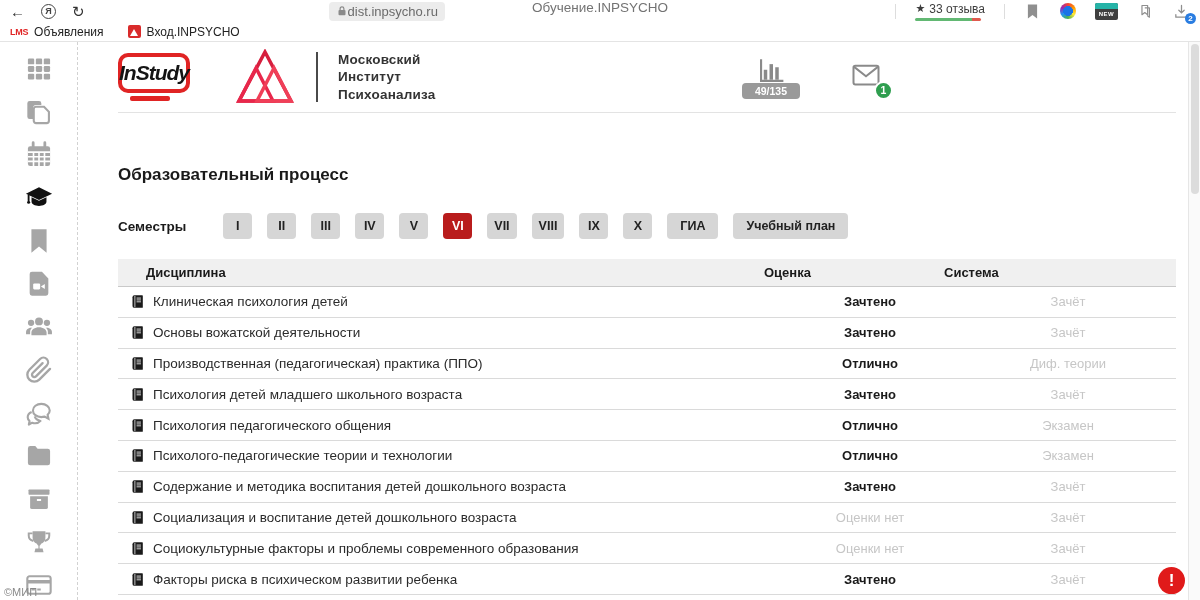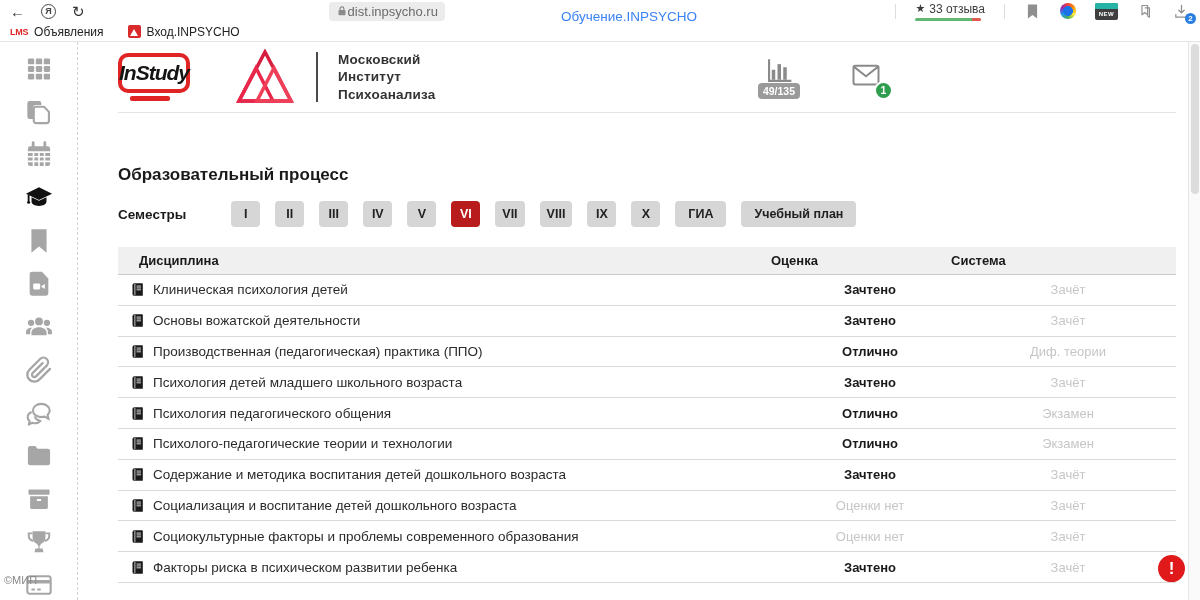--- a/index.html
+++ b/index.html
@@ -9,22 +9,22 @@
   
   .topbar { height:22px; display:flex; align-items:center; padding:0 10px; gap:16px;
     position:relative; font-size:13px; color:#444; background:#fff; }
   .nav-glyph { font-size:15px; color:#333; line-height:1; cursor:pointer; }
   .ya-circle { width:15px; height:15px; border:1.5px solid #444; border-radius:50%;
     display:flex; align-items:center; justify-content:center; font-size:9px; font-weight:700; }
   .addr { margin-left:228px; display:flex; align-items:center; gap:5px; }
   .chip { background:#ececec; border-radius:4px; padding:2px 7px; display:flex;
     align-items:center; color:#6b6b6b; font-size:13px; }
   .chip svg { width:12px; height:12px; color:#8a8a8a; }
-  .tab-title { position:absolute; left:50%; top:9px; transform:translateX(-50%);
-    color:#3b82f6; font-size:13.5px; white-space:nowrap;margin-left:29px; }
+  .tab-title { position:absolute; left:50%; top:0; transform:translateX(-50%);
+    color:#737373; font-size:13.5px; white-space:nowrap; }
   .top-right { margin-left:auto; display:flex; align-items:center; gap:19px; }
   .vsep { width:1px; height:15px; background:#ddd; }
   .reviews { display:flex; flex-direction:column; gap:2px; }
   .reviews-line { display:flex; align-items:center; gap:4px; font-size:12px; color:#3d3d3d; }
   .star { font-size:11px; color:#3d3d3d; }
   .rating-bar { height:3px; width:66px; border-radius:2px;
     background:linear-gradient(to right,#62b873 0 87%,#e05a4e 87% 100%); }
   .tr-ico { width:17px; height:17px; color:#8f8f8f; }
   .tr-ico svg { width:100%; height:100%; }
   .color-circle { width:16px; height:16px; border-radius:50%;
@@ -47,58 +47,58 @@
   .mip-ico .tri { width:0; height:0; border-left:4px solid transparent;
     border-right:4px solid transparent; border-bottom:7px solid #fff; }
 
   
   .app { display:flex; height:558px; position:relative; }
   .sidebar { width:78px; border-right:1px dashed #d2d2d2; display:flex; flex-direction:column;
     align-items:center; padding-top:13px; gap:15px; }
   .side-icon { width:28px; height:28px; color:#a6a6a6; cursor:pointer; flex:0 0 auto; }
   .side-icon svg { width:100%; height:100%; }
   .side-icon.active { color:#111; }
-  .side-footer { position:absolute; left:4px; bottom:14px; font-size:11px; color:#8a8a8a; }
+  .side-footer { position:absolute; left:4px; bottom:2px; font-size:11px; color:#8a8a8a; }
   .scrollstrip { width:12px; border-left:1px solid #e6e6e6; background:#fafafa; }
   .scroll-thumb { width:8px; height:150px; margin:2px auto 0; background:#dcdcdc; border-radius:4px; }
 
   .main { flex:1; padding:0 12px 0 40px; position:relative; }
   .page-header { display:flex; align-items:center; height:71px; border-bottom:1px solid #e3e3e3; gap:20px; }
   .instudy { position:relative; width:96px; height:48px; flex:0 0 auto; }
   .instudy .screen { width:72px; height:40px; border:4px solid #e02424; border-radius:10px;
     display:flex; align-items:center; justify-content:center; background:#fff; }
   .instudy .screen span { font-size:21px; font-weight:700; font-style:italic; color:#141414; letter-spacing:-1px; }
   .instudy .stand { position:absolute; left:12px; bottom:0; width:40px; height:5px; background:#e02424; border-radius:2px; }
   .trilogo { width:62px; height:56px; flex:0 0 auto; }
   .logo-sep { width:2px; height:50px; background:#4a4a4a; }
   .inst-name { font-weight:700; font-size:13.5px; color:#333; line-height:1.3;
     white-space:pre-line; letter-spacing:.2px; }
   .hdr-icons { margin-left:auto; margin-right:290px; display:flex; gap:46px; align-items:flex-start; }
   .chart-wrap { display:flex; flex-direction:column; align-items:center; cursor:pointer; }
   .chart-wrap svg { width:34px; height:30px; color:#8a8a8a; }
   .chart-badge { margin-top:-3px; background:#9a9a9a; color:#fff; font-weight:700;
-    font-size:10.5px; padding:2px 5px; border-radius:4px; }
+    font-size:10.5px; padding:2px 13px; border-radius:4px; }
   .mail-wrap { position:relative; margin-top:4px; cursor:pointer; }
   .mail-wrap svg { width:40px; height:30px; color:#8a8a8a; }
   .mail-badge { position:absolute; right:-7px; bottom:-6px; width:19px; height:19px;
     background:#2f9e4f; border:2px solid #fff; border-radius:50%; color:#fff;
     font-size:10.5px; font-weight:700; display:flex; align-items:center; justify-content:center; }
 
   .page-title { margin-top:52px; font-size:17px; font-weight:700; color:#1a1a1a; }
-  .sem-row { display:flex; align-items:center; gap:23px; margin-top:16px; }
+  .sem-row { display:flex; align-items:center; gap:15px; margin-top:28px; }
   .sem-label { font-weight:700; font-size:13.5px; color:#1a1a1a; margin-right:22px; }
   .sem-btn { background:#d6d6d6; border:none; border-radius:4px; padding:6px 7px; min-width:29px;
     text-align:center; font-weight:700; font-size:12.5px; color:#222; cursor:pointer;
     font-family:"Liberation Sans", sans-serif; }
   .sem-btn.wide { padding:6px 13px; }
   .sem-btn.active { background:#b91c1c; color:#fff; }
 
   .table { margin-top:20px; }
   .thead { display:grid; grid-template-columns:1fr 180px 216px; background:#f0f0f0;
-    font-weight:700; font-size:13px; color:#1a1a1a; padding:6px 9px; border-bottom:1px solid #c9c9c9; }
+    font-weight:700; font-size:13px; color:#1a1a1a; padding:6px 16px; border-bottom:1px solid #c9c9c9; }
   .thead .c1 { padding-left:12px; }
   .thead .c2, .thead .c3 { }
   .trow { display:grid; grid-template-columns:1fr 180px 216px; align-items:center;
     height:30.8px; border-bottom:1px solid #dadada; position:relative; cursor:pointer; }
   .disc { display:flex; align-items:center; gap:8px; padding-left:12px; font-size:13.5px; color:#2b2b2b; }
   .disc .bk { width:15px; height:15px; color:#1a1a1a; flex:0 0 auto; }
   .disc .bk svg { width:100%; height:100%; }
   .grade { text-align:center; font-weight:700; font-size:13px; color:#1a1a1a; }
   .grade.muted { font-weight:400; color:#c6c6c6; }
   .system { text-align:center; font-size:13px; color:#c6c6c6; }

